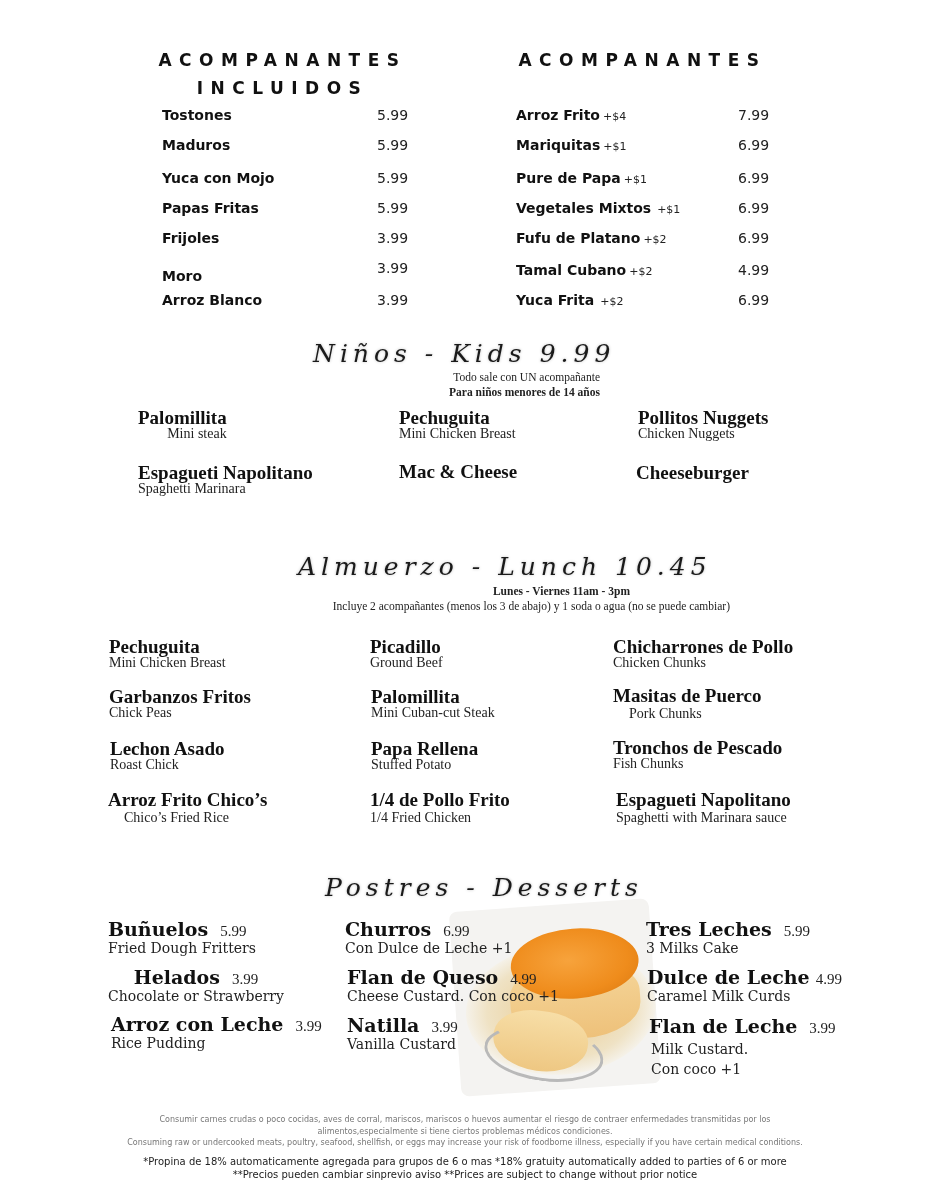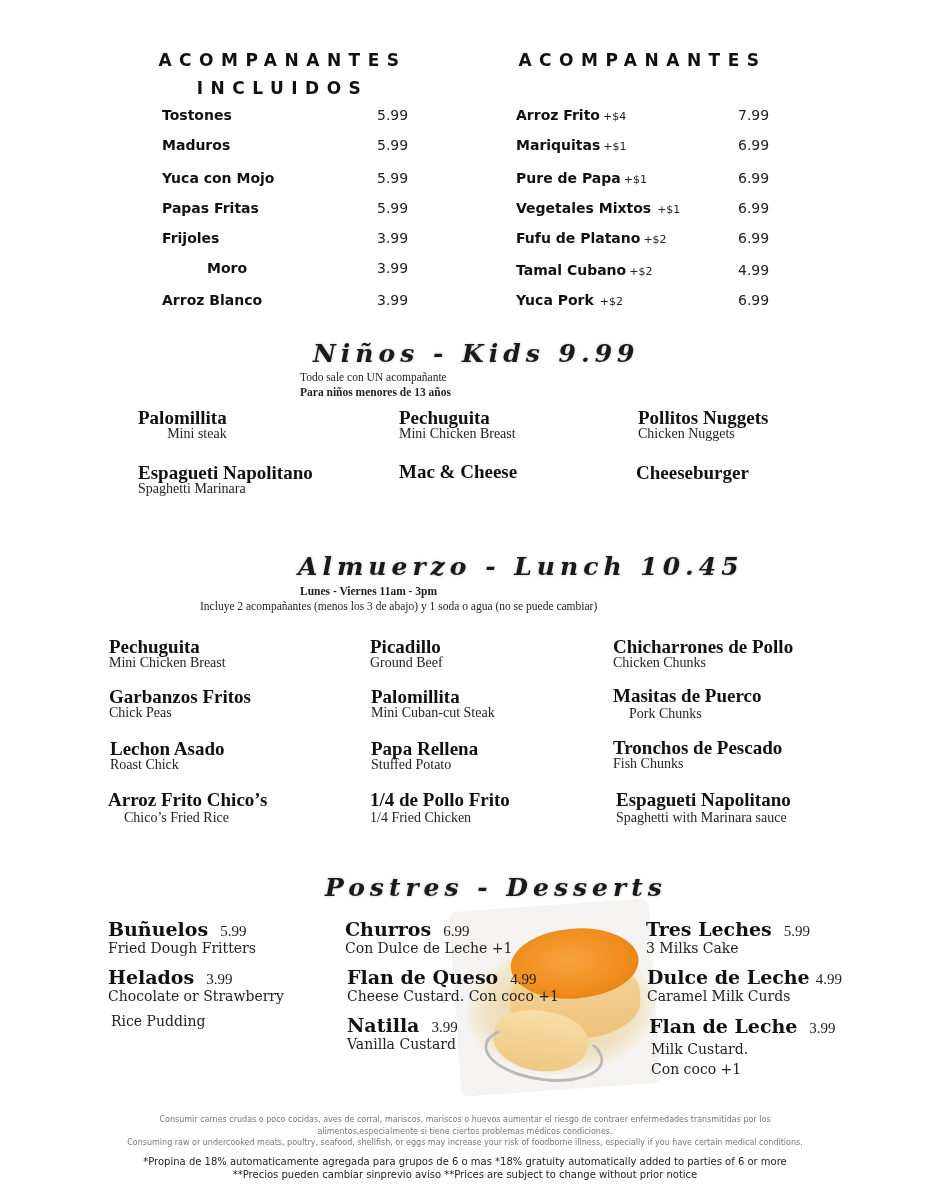--- a/index.html
+++ b/index.html
@@ -25,23 +25,22 @@
 
   
   .script-title {
     font-family: "DejaVu Serif", serif;
     font-style: italic;
     font-size: 25px;
     letter-spacing: 5px;
     color: #1a1a1a;
     text-shadow: 0 0 3px rgba(0,0,0,0.25);
     white-space: nowrap;
-    font-weight: bold;
   }
-  .sub-small { font-family: "Liberation Serif", serif; font-size: 11.5px; color: #222; text-align: left; white-space: nowrap; }
+  .sub-small { font-family: "Liberation Serif", serif; font-size: 11.5px; color: #222; text-align: right; white-space: nowrap; }
   .sub-bold { font-weight: bold; }
 
   .dish-name { font-family: "Liberation Serif", serif; font-weight: bold; font-size: 19px; color: #111; white-space: nowrap; }
   .dish-desc { font-family: "Liberation Serif", serif; font-size: 14px; color: #222; white-space: nowrap; }
 
   .dessert-name { font-family: "DejaVu Serif", serif; font-weight: bold; font-size: 19px; color: #111; white-space: nowrap; }
   .dessert-price { font-family: "Liberation Serif", serif; font-weight: normal; font-size: 15px; color: #222; margin-left: 12px; }
   .dessert-desc { font-family: "DejaVu Serif", serif; font-size: 14px; color: #222; white-space: nowrap; }
 
   
@@ -78,21 +77,21 @@
 
   <div class="side-row" style="left:162px; top:170px;"><span class="side-name">Yuca con Mojo</span></div>
   <div class="side-price" style="left:377px; top:170px;">5.99</div>
 
   <div class="side-row" style="left:162px; top:200px;"><span class="side-name">Papas Fritas</span></div>
   <div class="side-price" style="left:377px; top:200px;">5.99</div>
 
   <div class="side-row" style="left:162px; top:230px;"><span class="side-name">Frijoles</span></div>
   <div class="side-price" style="left:377px; top:230px;">3.99</div>
 
-  <div class="side-row" style="left:162px; top:260px;margin-left:45px;"><span class="side-name">Moro</span></div>
+  <div class="side-row" style="left:162px; top:268px;"><span class="side-name">Moro</span></div>
   <div class="side-price" style="left:377px; top:260px;">3.99</div>
 
   <div class="side-row" style="left:162px; top:292px;"><span class="side-name">Arroz Blanco</span></div>
   <div class="side-price" style="left:377px; top:292px;">3.99</div>
 </section>
 
 <section>
   <div class="abs side-title" style="left:510px; top:46px; width:265px;">
     <div>ACOMPANANTES</div>
   </div>
@@ -108,28 +107,28 @@
 
   <div class="side-row" style="left:516px; top:200px;"><span class="side-name">Vegetales Mixtos</span><span class="side-extra" style="margin-left:6px;">+$1</span></div>
   <div class="side-price" style="left:738px; top:200px;">6.99</div>
 
   <div class="side-row" style="left:516px; top:230px;"><span class="side-name">Fufu de Platano</span><span class="side-extra">+$2</span></div>
   <div class="side-price" style="left:738px; top:230px;">6.99</div>
 
   <div class="side-row" style="left:516px; top:262px;"><span class="side-name">Tamal Cubano</span><span class="side-extra">+$2</span></div>
   <div class="side-price" style="left:738px; top:262px;">4.99</div>
 
-  <div class="side-row" style="left:516px; top:292px;"><span class="side-name">Yuca Pork</span><span class="side-extra" style="margin-left:6px;">+$2</span></div>
+  <div class="side-row" style="left:516px; top:292px;"><span class="side-name">Yuca Frita</span><span class="side-extra" style="margin-left:6px;">+$2</span></div>
   <div class="side-price" style="left:738px; top:292px;">6.99</div>
 </section>
 
 <section>
   <div class="abs script-title" style="left:313px; top:339px;">Niños - Kids  9.99</div>
   <div class="abs sub-small" style="left:300px; top:371px; width:300px;">Todo sale con UN acompañante</div>
-  <div class="abs sub-small sub-bold" style="left:300px; top:386px; width:300px;">Para niños menores de 13 años</div>
+  <div class="abs sub-small sub-bold" style="left:300px; top:386px; width:300px;">Para niños menores de 14 años</div>
 
   <div class="abs" style="left:138px; top:407px;">
     <div class="dish-name">Palomillita</div>
     <div class="dish-desc" style="margin-top:-3px;text-align:right;">Mini steak</div>
   </div>
   <div class="abs" style="left:399px; top:407px;">
     <div class="dish-name">Pechuguita</div>
     <div class="dish-desc" style="margin-top:-3px;">Mini Chicken Breast</div>
   </div>
   <div class="abs" style="left:638px; top:407px;">
@@ -214,25 +213,26 @@
     <div class="flan-body"></div>
     <div class="flan-top"></div>
     <div class="flan-slice"></div>
     <div class="spoon"></div>
   </div>
 
   <div class="abs" style="left:108px; top:918px;">
     <div class="dessert-name"><span>Buñuelos</span><span class="dessert-price">5.99</span></div>
     <div class="dessert-desc">Fried Dough Fritters</div>
   </div>
-  <div class="abs" style="left:108px; top:966px;">
+  <div class="abs" style="left:108px; top:966px;text-align:center;">
     <div class="dessert-name"><span>Helados</span><span class="dessert-price">3.99</span></div>
     <div class="dessert-desc">Chocolate or Strawberry</div>
   </div>
   <div class="abs" style="left:111px; top:1013px;">
+    <div class="dessert-name"><span>Arroz con Leche</span><span class="dessert-price">3.99</span></div>
     <div class="dessert-desc">Rice Pudding</div>
   </div>
 
   <div class="abs" style="left:345px; top:918px;">
     <div class="dessert-name"><span>Churros</span><span class="dessert-price">6.99</span></div>
     <div class="dessert-desc">Con Dulce de Leche +1</div>
   </div>
   <div class="abs" style="left:347px; top:966px;">
     <div class="dessert-name"><span>Flan de Queso</span><span class="dessert-price">4.99</span></div>
     <div class="dessert-desc">Cheese Custard. Con coco +1</div>

